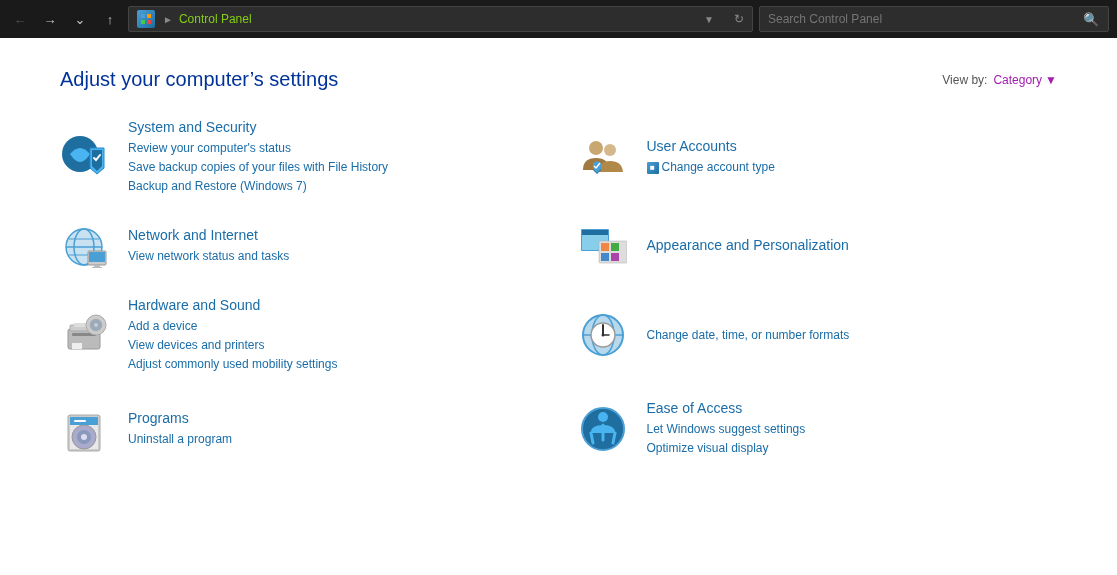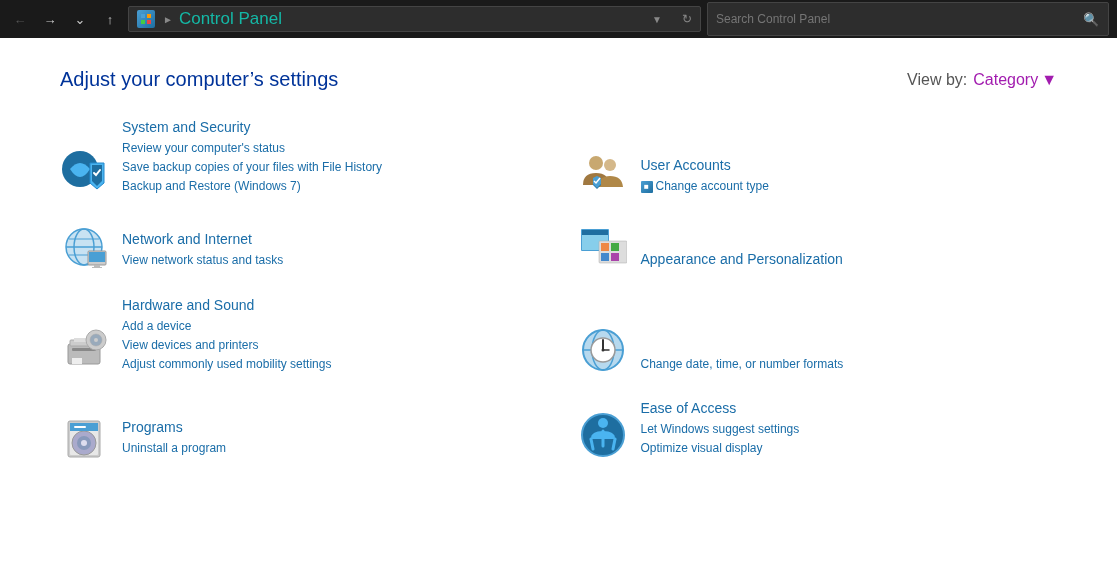--- a/index.html
+++ b/index.html
@@ -37,40 +37,40 @@
       gap: 6px;
     }
     .address-icon {
       width: 18px; height: 18px;
       background: linear-gradient(135deg, #4a9fd4, #1e6ea0);
       border-radius: 2px;
       display: flex; align-items: center; justify-content: center;
       font-size: 9px; color: white; font-weight: bold;
     }
     .address-text {
-      color: #14b8a6;
-      font-size: 17px;
+      color: #84cc16;
+      font-size: 12px;
     }
     .address-arrow {
       color: #888;
       font-size: 10px;
       margin-left: 2px;
     }
     .address-spacer { flex: 1; }
     .address-dropdown { color: #888; font-size: 10px; cursor: pointer; }
     .address-refresh { color: #888; font-size: 12px; cursor: pointer; }
     .search-bar {
-      width: 402px;
+      width: 350px;
       height: 26px;
       background: #2d2d2d;
       border: 1px solid #444;
       border-radius: 2px;
       display: flex;
       align-items: center;
-      padding: 16px 8px;
+      padding: 8px 8px;
     }
     .search-input {
       background: transparent;
       border: none;
       outline: none;
       color: #aaa;
       font-size: 12px;
       flex: 1;
     }
     .search-icon-btn {
@@ -95,40 +95,40 @@
     }
     .page-title {
       font-size: 20px;
       color: #003399;
       font-weight: 300;
     }
     .view-by {
       display: flex;
       align-items: center;
       gap: 6px;
-      font-size: 16px;
+      font-size: 12px;
       color: #333;
     }
     .view-by-label { color: #555; }
     .view-by-value {
       color: #a21caf;
       cursor: pointer;
       display: flex; align-items: center; gap: 3px;
     }
 
     .panels-grid {
       display: grid;
       grid-template-columns: 1fr 1fr;
       gap: 10px 40px;
     }
 
     .panel-item {
       display: flex;
-      align-items: flex-end;
-      gap: 14px;
+      align-items: center;
+      gap: 20px;
       padding: 8px 0;
       cursor: pointer;
     }
 
     .panel-icon {
       width: 48px;
       height: 48px;
       flex-shrink: 0;
       display: flex; align-items: center; justify-content: center;
     }

